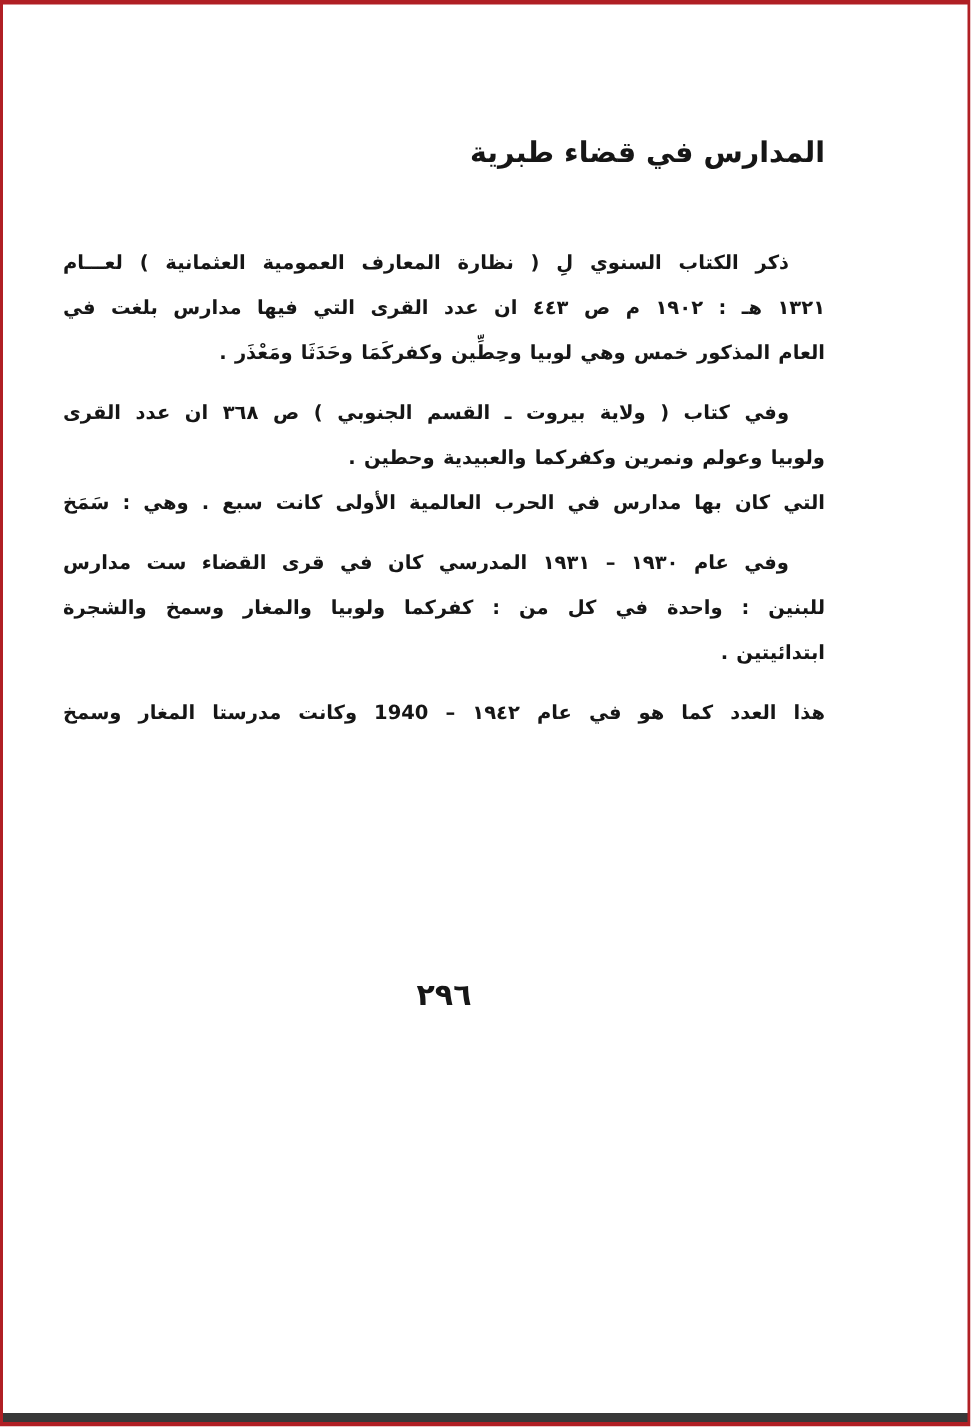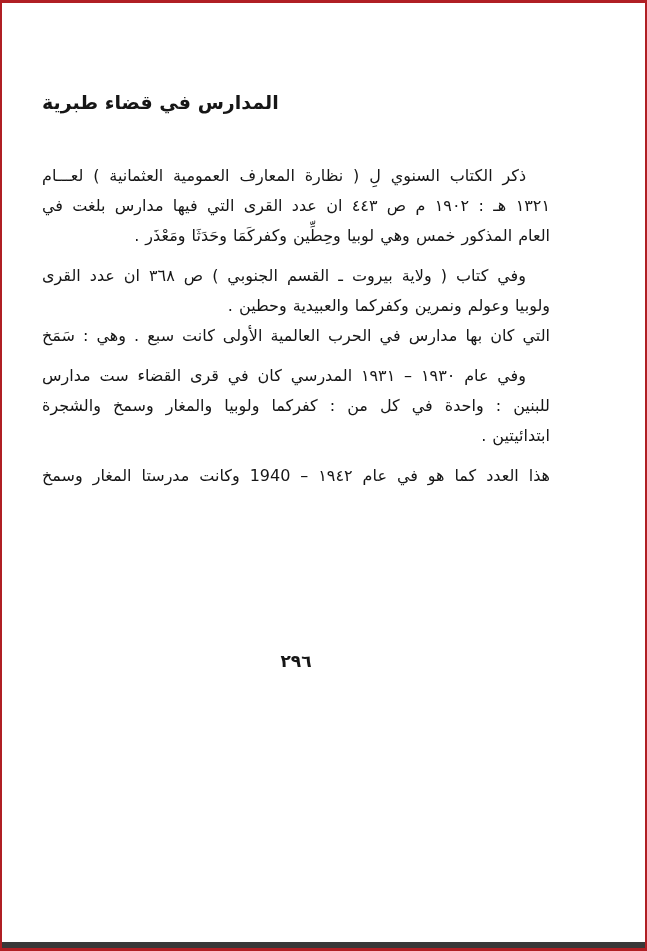--- a/index.html
+++ b/index.html
@@ -39,42 +39,43 @@
     width: 508px;
     direction: rtl;
     color: #161616;
     padding-top: 86px;
   }
   .doc-title {
     margin: 0 0 46px 0;
     font-size: 19px;
     line-height: 26px;
     font-weight: bold;
-    text-align: left;
+    text-align: right;
   }
   .para {
     margin: 0 0 10px 0;
-    font-size: 16px;
+    font-size: 13px;
+    font-weight: bold;
   }
   .line {
     line-height: 30px;
     text-align: justify;
     text-align-last: justify;
     word-spacing: 1px;
   }
   .line.first {
     padding-right: 24px;
   }
   .line.last {
     text-align-last: right;
   }
   .page-number {
     margin-top: 160px;
     text-align: center;
-    font-size: 17px;
+    font-size: 20px;
     font-weight: bold;
     letter-spacing: 1px;
   }
 </style>
 </head>
 <body>
 
 <div class="scan-page">
   <div class="paper">
     <div class="content">

